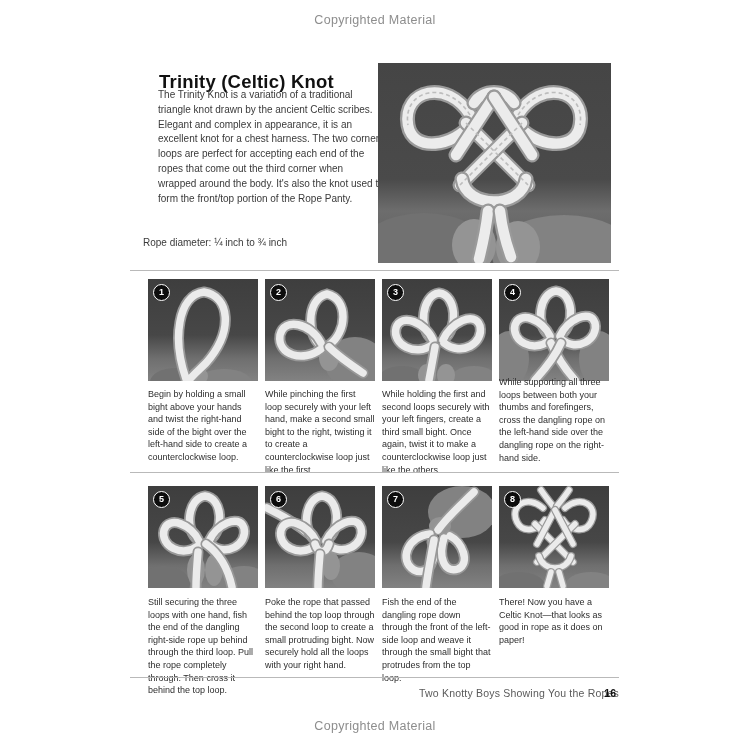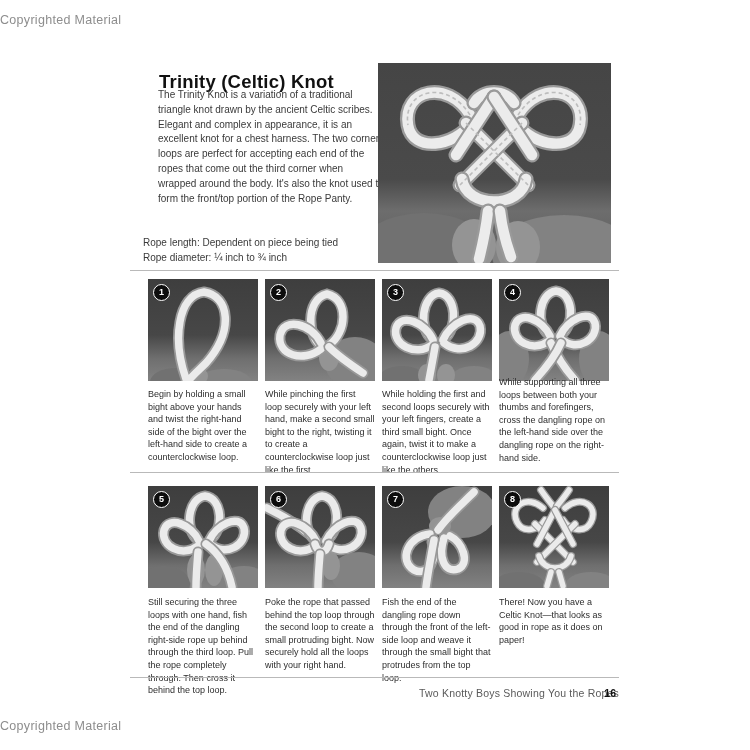--- a/index.html
+++ b/index.html
@@ -3,21 +3,21 @@
 <meta charset="utf-8">
 <style>
   html,body{margin:0;padding:0;}
   body{
     width:750px;height:750px;position:relative;background:#ffffff;
     font-family:"Liberation Sans",sans-serif;color:#2b2b2b;
     -webkit-font-smoothing:antialiased;
   }
   .abs{position:absolute;}
   .copyright{
-    left:0;width:750px;
+    left:0;width:750px;text-align:center;
     font-size:12.5px;color:#8d8d8d;letter-spacing:.3px;
   }
   .title{
     left:143px;top:55px;width:300px;
     font-size:18.5px;font-weight:bold;color:#111;letter-spacing:.2px;
   }
   .intro{
     left:158px;top:88px;width:226px;
     font-size:10px;line-height:14.8px;color:#3a3a3a;
   }
@@ -66,21 +66,20 @@
 </head>
 <body>
 
 <div class="abs copyright" style="top:13px">Copyrighted Material</div>
 
 <h1 class="abs title" style="margin:16px">Trinity (Celtic) Knot</h1>
 
 <p class="abs intro" style="margin:0">The Trinity Knot is a variation of a traditional triangle knot drawn by the ancient Celtic scribes. Elegant and complex in appearance, it is an excellent knot for a chest harness. The two corner loops are perfect for accepting each end of the ropes that come out the third corner when wrapped around the body. It's also the knot used to form the front/top portion of the Rope Panty.</p>
 
 <div class="abs specs">
-  <div>Rope length: Dependent on piece being tied</div>
   <div>Rope diameter: ¼ inch to ¾ inch</div>
 </div>
 
 <div class="abs photo">
   <svg width="233" height="200" viewBox="0 0 233 200">
     <ellipse class="hand2" cx="46" cy="188" rx="66" ry="38"></ellipse>
     <ellipse class="hand" cx="186" cy="192" rx="72" ry="40"></ellipse>
     <ellipse class="finger" cx="96" cy="182" rx="22" ry="26"></ellipse>
     <ellipse class="finger" cx="140" cy="184" rx="22" ry="26"></ellipse>
 

